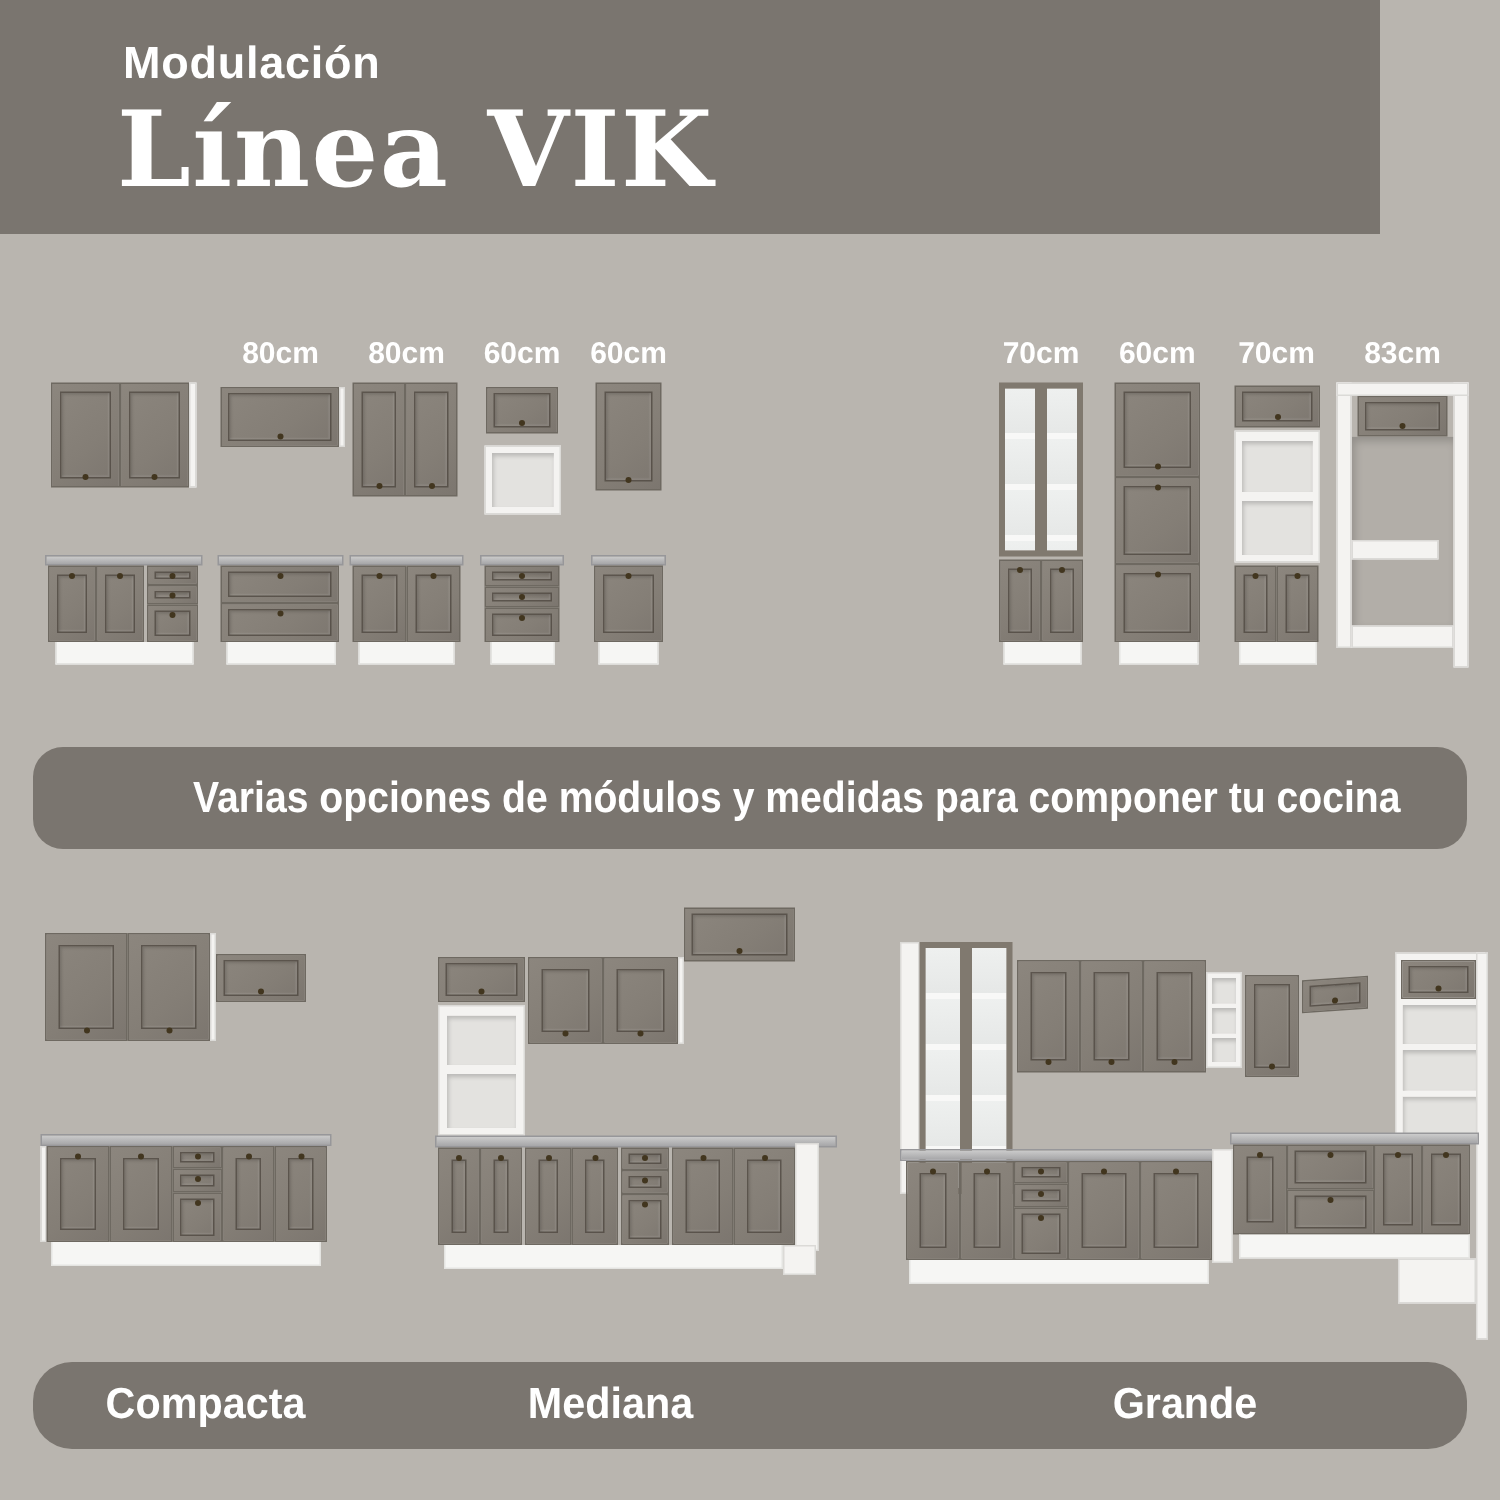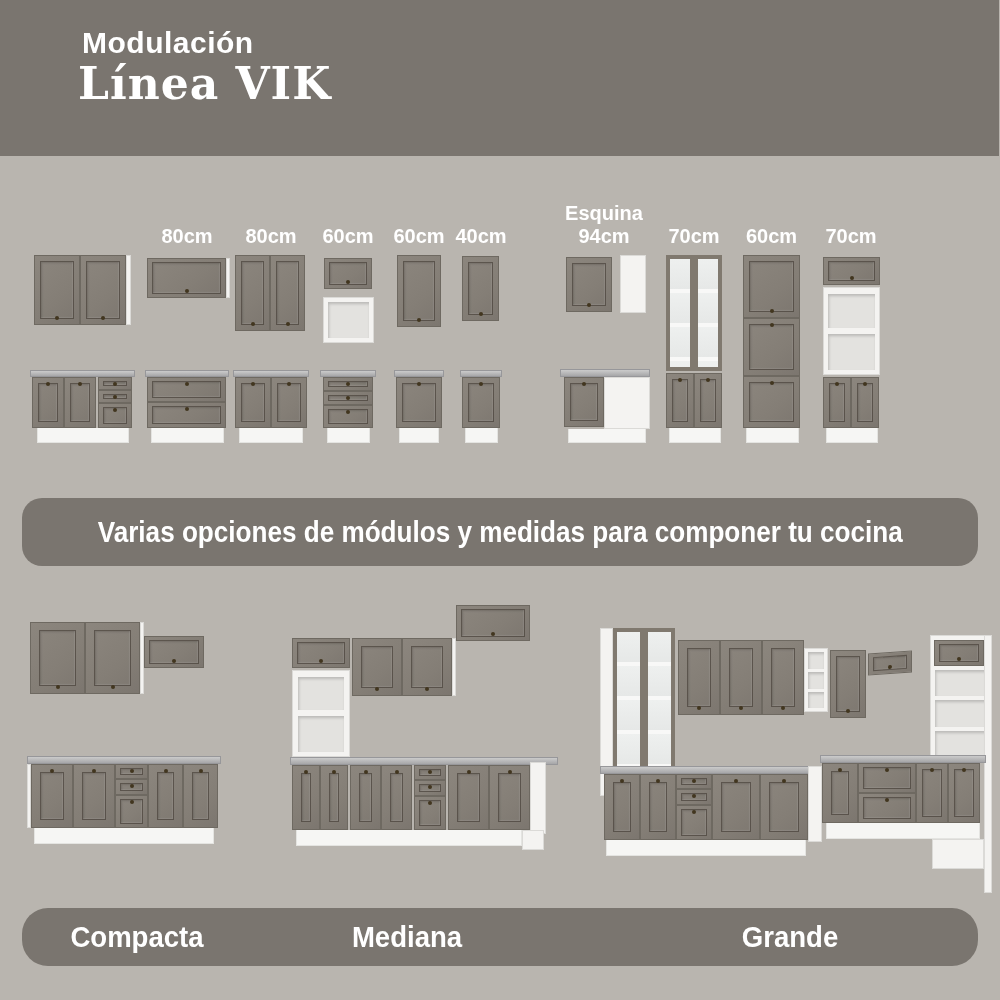--- a/index.html
+++ b/index.html
@@ -3,46 +3,46 @@
 <meta charset="utf-8">
 <style>
   *{margin:0;padding:0;box-sizing:border-box}
   html,body{width:1000px;height:1000px}
   body{position:relative;overflow:hidden;background:#b9b5af;font-family:"Liberation Sans",sans-serif}
   .p{position:absolute}
   
   .band{background:#7a756f}
   
   .kicker{color:#fff;font-weight:bold;font-size:30px;letter-spacing:.5px}
-  .title{color:#fff;font-weight:bold;font-size:44px;font-family:"DejaVu Serif",serif;letter-spacing:1px}
+  .title{color:#fff;font-weight:bold;font-size:70px;font-family:"DejaVu Serif",serif;letter-spacing:1px}
   
   .col{position:absolute;top:0;height:345px}
   .mlabel{position:absolute;top:50px;left:-16px;right:-16px;height:43px;display:flex;align-items:flex-end;justify-content:center;color:#fff;font-weight:bold;font-size:20px;text-align:center;white-space:pre-line;line-height:1.15}
   
   .d,.dr,.fl{position:absolute;background:linear-gradient(140deg,#8c867e,#847e76 60%,#7c766f);border:1px solid #6e6961}
   .d::before,.dr::before,.fl::before{content:"";position:absolute;left:5px;right:5px;top:5px;bottom:5px;border:1px solid rgba(72,66,58,.7);box-shadow:inset 1px 1px 2px rgba(0,0,0,.15),inset -1px -1px 1px rgba(255,255,255,.10)}
   .dr::before,.fl::before{left:4px;right:4px;top:3px;bottom:3px}
   .bg::before{left:8px !important;right:8px !important;top:7px !important;bottom:7px !important}
   .kt::after,.kbm::after{content:"";position:absolute;width:4px;height:4px;border-radius:50%;background:#42361f;left:50%;margin-left:-2px}
   .kt::after{top:4px}.kbm::after{bottom:4px}
   .wt{position:absolute;background:#f4f3f1;border:1px solid #dbdad7}
   .cell{position:absolute;background:#e3e2df;box-shadow:inset 1px 2px 3px rgba(0,0,0,.18)}
   .in{position:absolute;background:#b2aea8;box-shadow:inset 2px 3px 6px rgba(0,0,0,.18)}
   .ct{position:absolute;background:linear-gradient(#cbcbcb,#a6a6a8);border:1px solid #97979a}
   .pl{position:absolute;background:#f6f6f4;border:1px solid #e4e4e1;border-top:none}
   .gl{position:absolute;border:4px solid #80796f;background:repeating-linear-gradient(to bottom,#eef0ef 0,#e6e8e7 30px,#f8f8f7 30px,#f8f8f7 34px)}
   
-  .bannerbox{display:flex;align-items:center;justify-content:center;border-radius:20px}
+  .bannerbox{display:flex;align-items:center;justify-content:flex-end;border-radius:20px}
   .bannertext{color:#fff;font-weight:bold;font-size:29px;transform:scaleX(.9);white-space:nowrap}
   .klabel{position:absolute;top:50%;transform:translate(-50%,-50%) scaleX(.95);color:#fff;font-weight:bold;font-size:29px;white-space:nowrap}
 </style>
 </head>
 <body>
 
-<header class="p band" style="left:0;top:0;width:999px;height:156px">
+<header class="p band" style="left:0;top:0;width:920px;height:156px">
   <div class="p kicker" style="left:82px;top:26px">Modulación</div>
   <div class="p title" style="left:78px;top:58px">Línea VIK</div>
 </header>
 
 <section class="p" style="left:0;top:155px;width:1000px;height:345px">
 
   <div class="col" style="left:30px;width:105px">
     <div class="d kbm" style="left:4px;top:100px;width:46px;height:70px"></div>
     <div class="d kbm" style="left:50px;top:100px;width:46px;height:70px"></div>
     <div class="wt" style="left:96px;top:100px;width:5px;height:70px"></div>
@@ -89,39 +89,22 @@
   </div>
 
   <div class="col" style="left:394px;width:50px">
     <div class="mlabel">60cm</div>
     <div class="d kbm" style="left:3px;top:100px;width:44px;height:72px"></div>
     <div class="ct" style="left:0;top:215px;width:50px;height:7px"></div>
     <div class="d kt" style="left:2px;top:222px;width:46px;height:51px"></div>
     <div class="pl" style="left:5px;top:273px;width:40px;height:15px"></div>
   </div>
 
-  <div class="col" style="left:460px;width:42px">
-    <div class="mlabel">40cm</div>
-    <div class="d kbm" style="left:2px;top:101px;width:37px;height:65px"></div>
-    <div class="ct" style="left:0;top:215px;width:42px;height:7px"></div>
-    <div class="d kt" style="left:2px;top:222px;width:38px;height:51px"></div>
-    <div class="pl" style="left:5px;top:273px;width:33px;height:15px"></div>
-  </div>
-
-
-  <div class="col" style="left:558px;width:92px">
-    <div class="mlabel">Esquina
-94cm</div>
-    <div class="d kbm" style="left:8px;top:102px;width:46px;height:55px"></div>
-    <div class="wt" style="left:62px;top:100px;width:26px;height:58px"></div>
-    <div class="ct" style="left:2px;top:214px;width:90px;height:8px"></div>
-    <div class="d kt" style="left:6px;top:222px;width:40px;height:50px"></div>
-    <div class="wt" style="left:46px;top:222px;width:46px;height:52px"></div>
-    <div class="pl" style="left:10px;top:274px;width:78px;height:14px"></div>
-  </div>
+
+
 
   <div class="col" style="left:664px;width:60px">
     <div class="mlabel">70cm</div>
     <div class="gl" style="left:2px;top:100px;width:28px;height:116px"></div>
     <div class="gl" style="left:30px;top:100px;width:28px;height:116px"></div>
     <div class="d kt" style="left:2px;top:218px;width:28px;height:55px"></div>
     <div class="d kt" style="left:30px;top:218px;width:28px;height:55px"></div>
     <div class="pl" style="left:5px;top:273px;width:52px;height:15px"></div>
   </div>
 
@@ -138,20 +121,30 @@
     <div class="fl kbm" style="left:2px;top:102px;width:57px;height:28px"></div>
     <div class="wt" style="left:2px;top:132px;width:57px;height:88px">
       <div class="cell" style="left:4px;top:6px;width:47px;height:34px"></div>
       <div class="cell" style="left:4px;top:46px;width:47px;height:36px"></div>
     </div>
     <div class="d kt" style="left:2px;top:222px;width:28px;height:51px"></div>
     <div class="d kt" style="left:30px;top:222px;width:28px;height:51px"></div>
     <div class="pl" style="left:5px;top:273px;width:52px;height:15px"></div>
   </div>
 
+  <div class="col" style="left:891px;width:88px">
+    <div class="mlabel">83cm</div>
+    <div class="in" style="left:10px;top:136px;width:68px;height:126px"></div>
+    <div class="wt" style="left:0;top:100px;width:10px;height:177px"></div>
+    <div class="wt" style="left:78px;top:100px;width:10px;height:190px"></div>
+    <div class="wt" style="left:0;top:100px;width:88px;height:9px"></div>
+    <div class="fl kbm" style="left:14px;top:109px;width:60px;height:27px"></div>
+    <div class="wt" style="left:10px;top:205px;width:58px;height:13px"></div>
+    <div class="wt" style="left:10px;top:262px;width:68px;height:15px"></div>
+  </div>
 </section>
 
 <div class="p band bannerbox" style="left:22px;top:498px;width:956px;height:68px">
   <span class="bannertext">Varias opciones de módulos y medidas para componer tu cocina</span>
 </div>
 
 <section class="p" style="left:0;top:600px;width:1000px;height:308px">
 
   <div class="p" style="left:24px;top:0;width:226px;height:308px">
     <div class="d bg kbm" style="left:6px;top:22px;width:55px;height:72px"></div>

